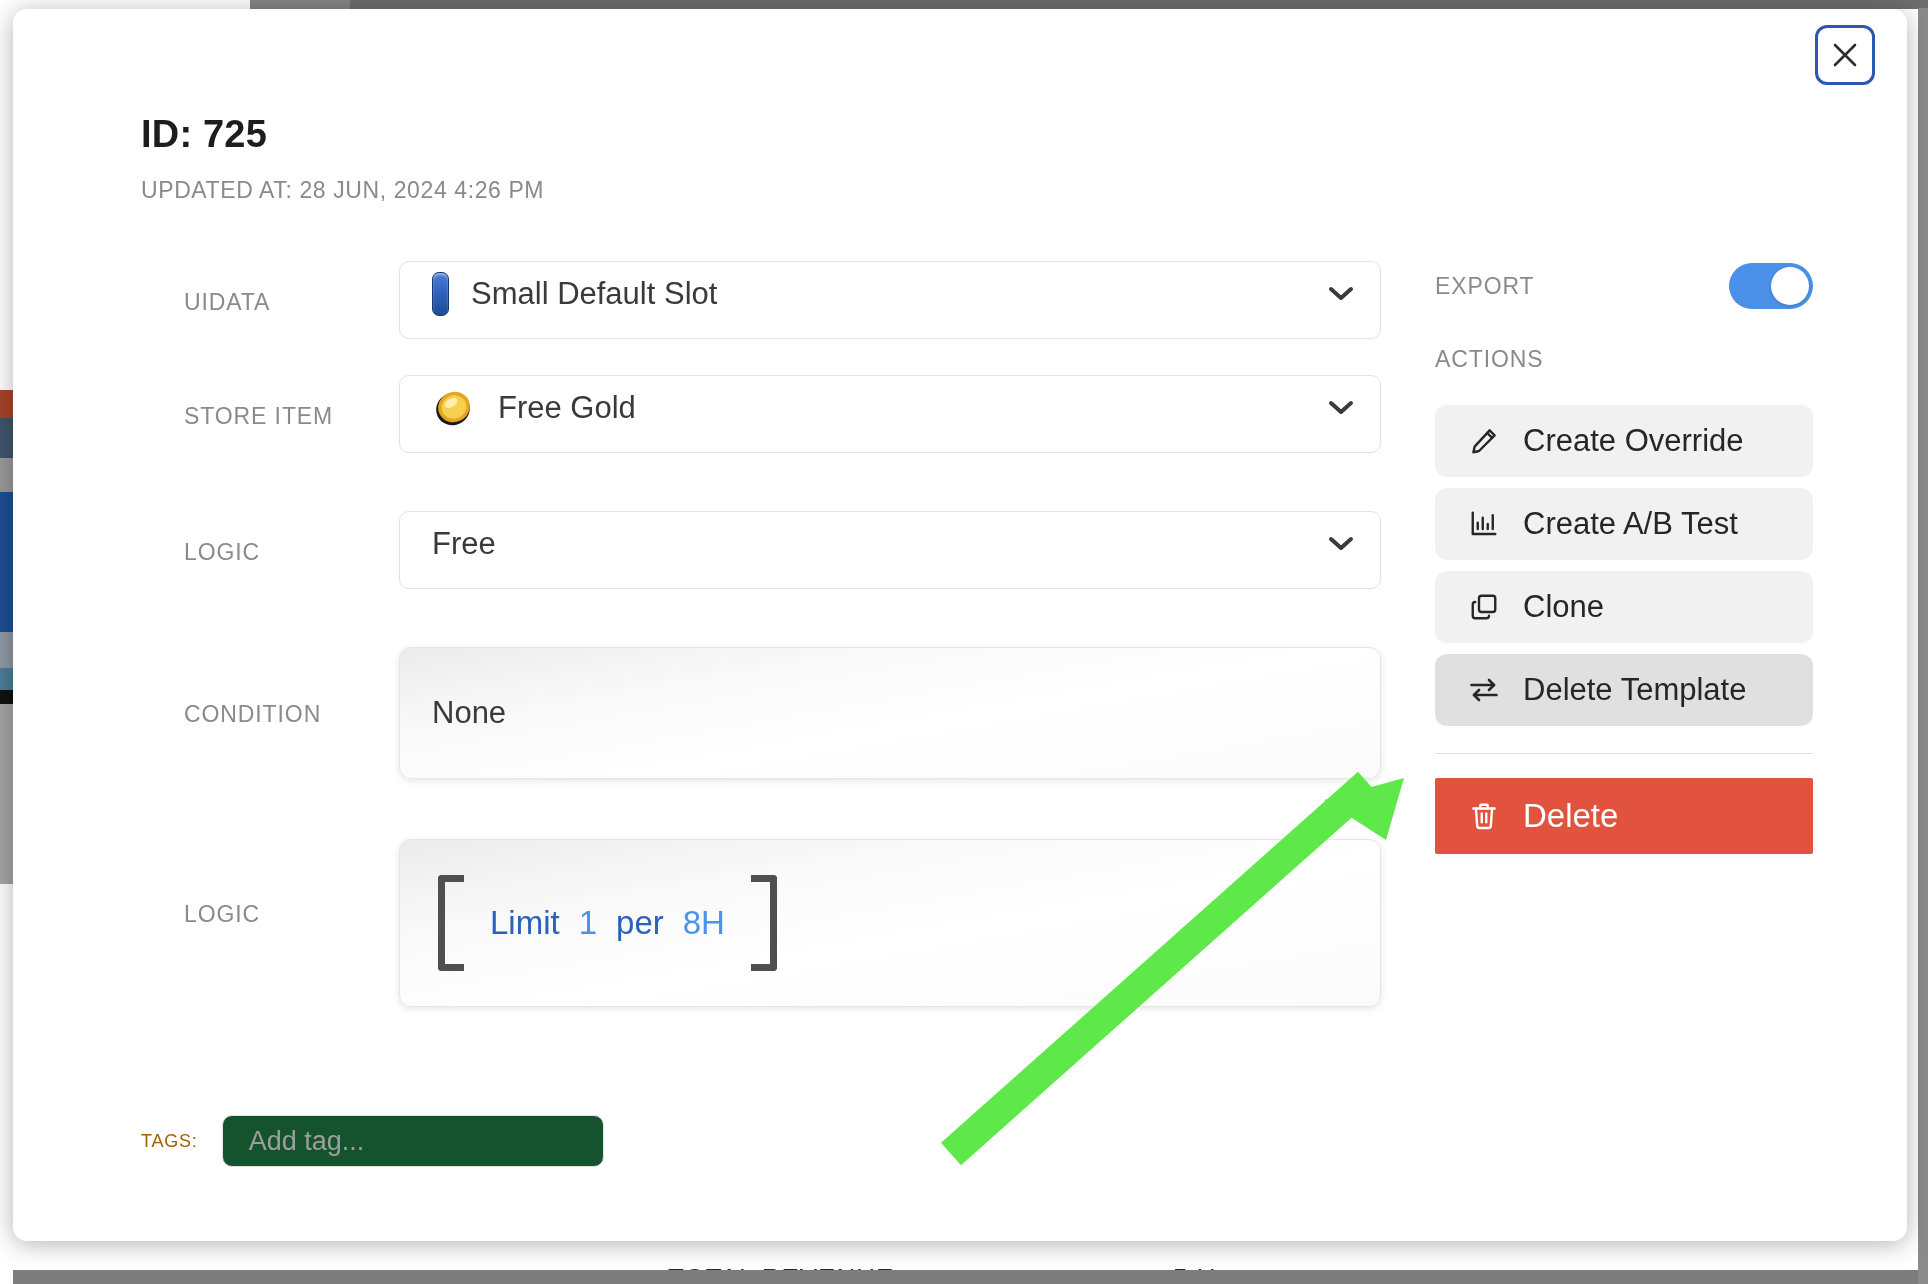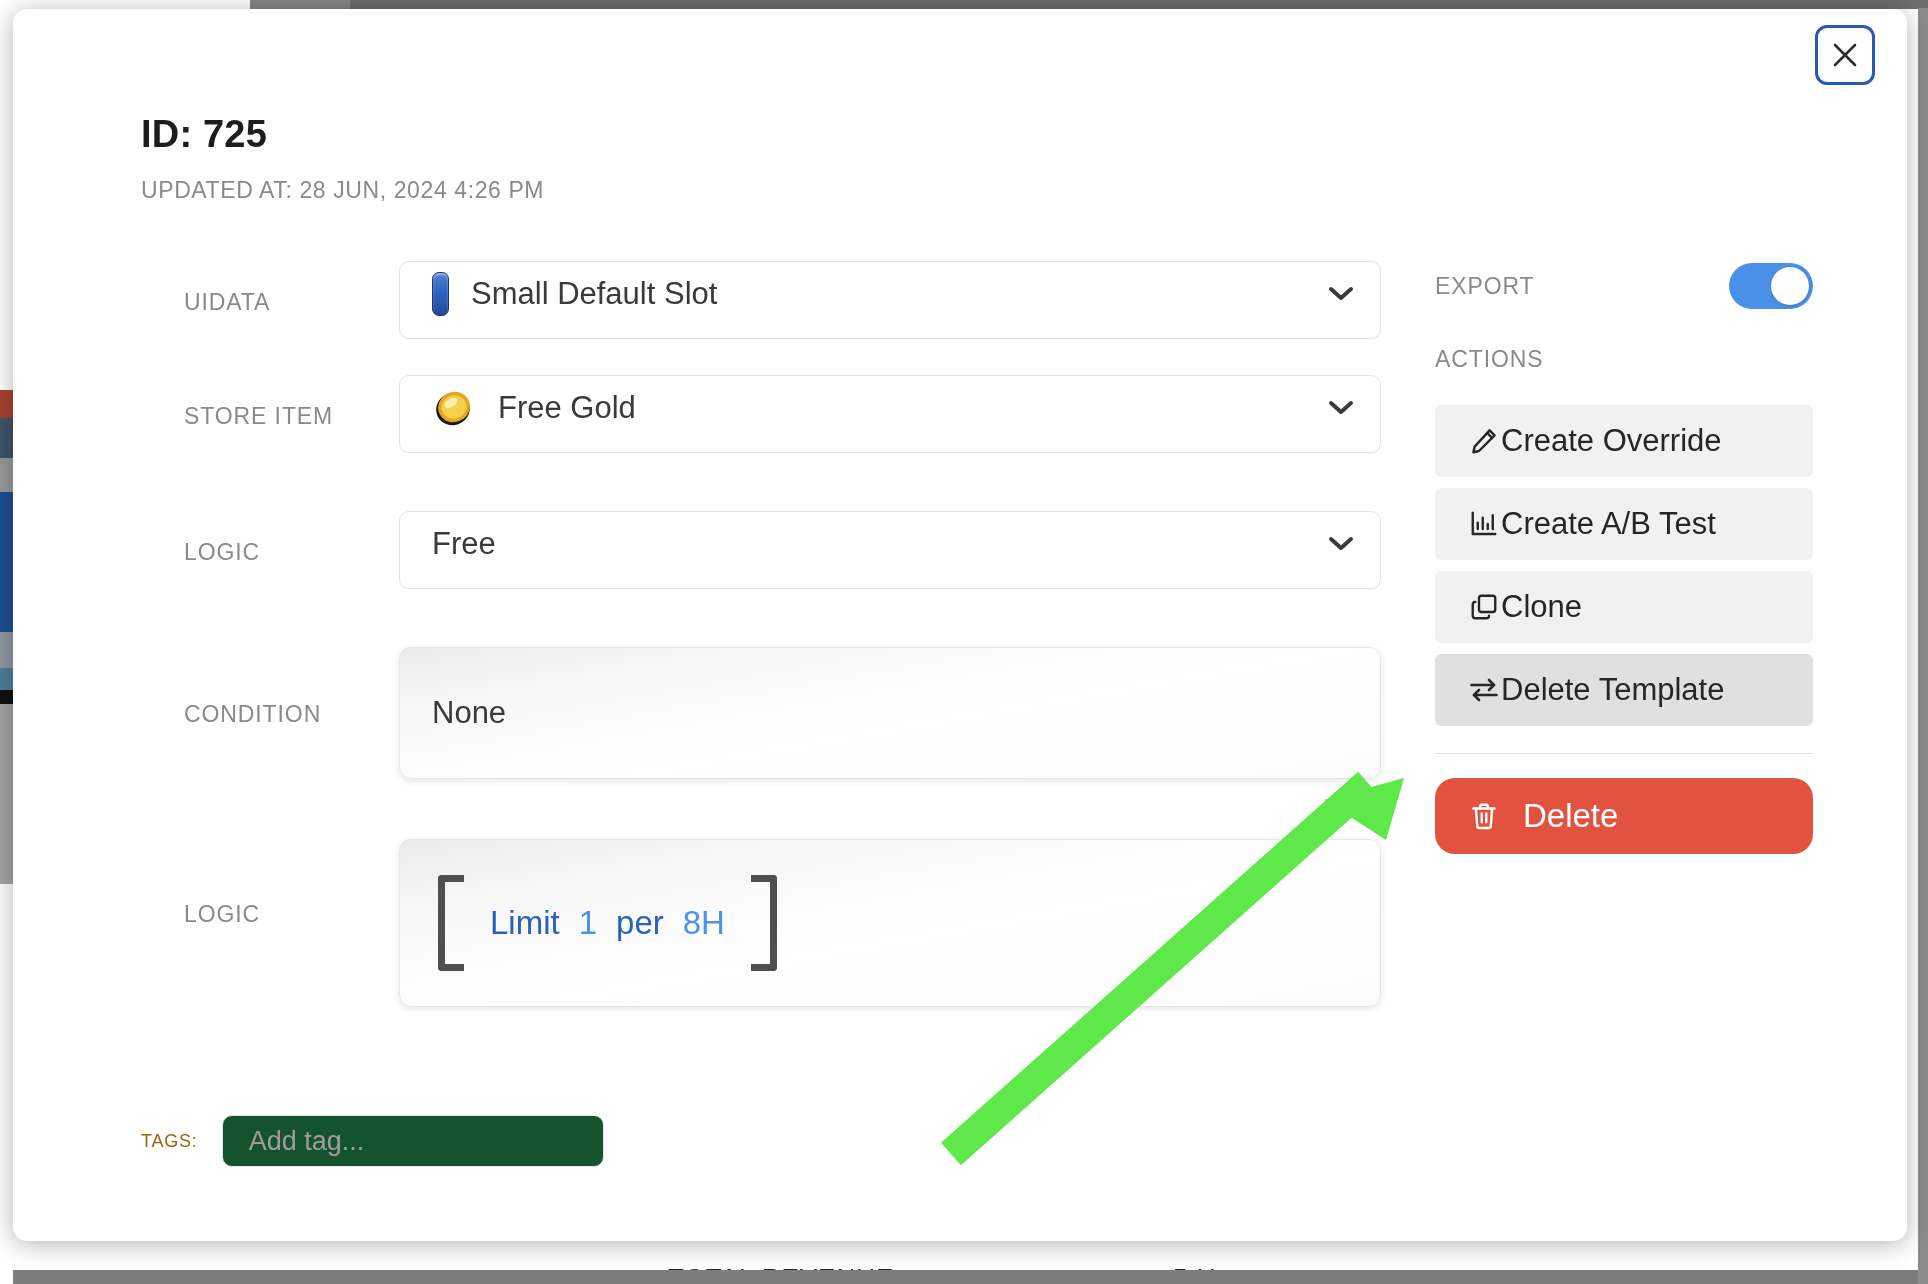--- a/index.html
+++ b/index.html
@@ -166,31 +166,31 @@
   #toggle .knob {
     position: absolute; top: 4px; right: 4px;
     width: 38px; height: 38px; border-radius: 50%;
     background: #ffffff;
     box-shadow: 0 1px 3px rgba(0,0,0,0.18);
   }
   #actions-label { margin-top: 35px; }
 
   #action-list { margin-top: 32px; display: flex; flex-direction: column; gap: 11px; }
   .action-btn {
-    height: 72px; border-radius: 6px;
+    height: 72px; border-radius: 12px;
     background: #f1f1f1;
-    display: flex; align-items: center; 
+    display: flex; align-items: center; gap: 22px;
     padding-left: 32px; cursor: pointer;
     font-size: 31px; color: #262626;
   }
   .action-btn.hovered { background: #e0e0e0; }
   .action-icon { width: 34px; display: flex; align-items: center; justify-content: center; flex: 0 0 auto; }
   #divider { height: 1px; background: #e0e0e0; margin: 16px 0 13px 0; }
   #delete-btn {
-    height: 76px; border-radius: 20px;
+    height: 76px; border-radius: 2px;
     background: #e2533f; color: #ffffff;
     display: flex; align-items: center; gap: 22px;
     padding-left: 32px; cursor: pointer;
     font-size: 33px;
   }
 
   
   #arrow-layer {
     position: absolute; inset: 0; pointer-events: none;
   }

